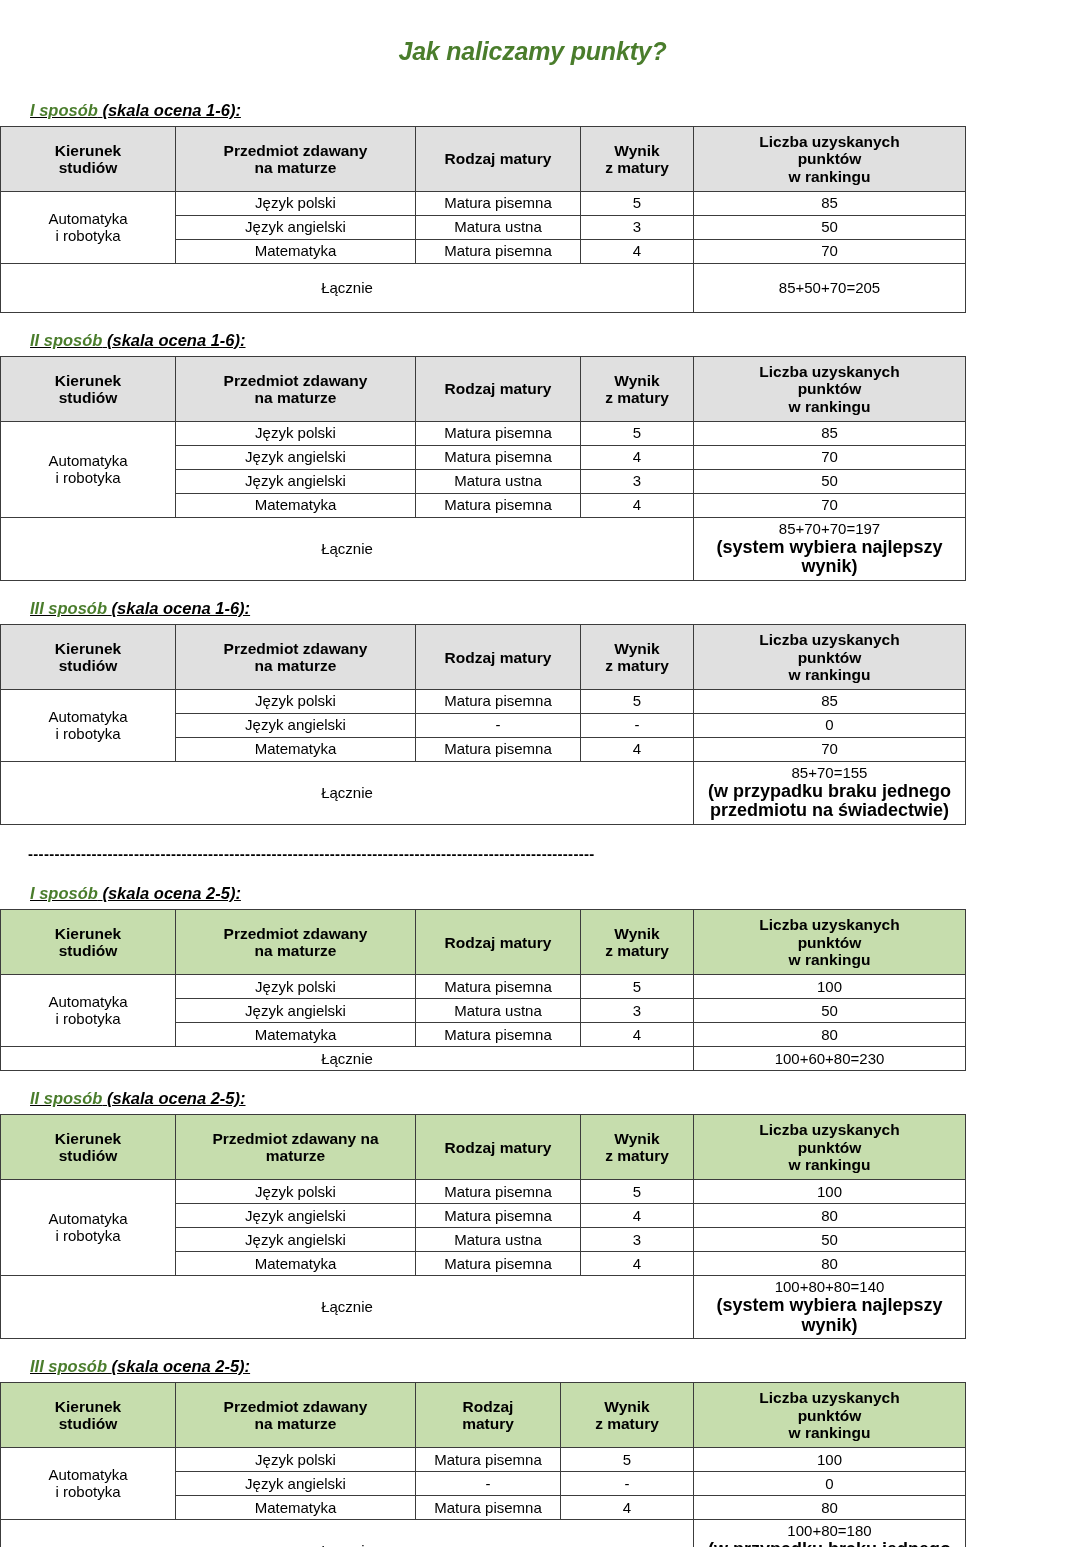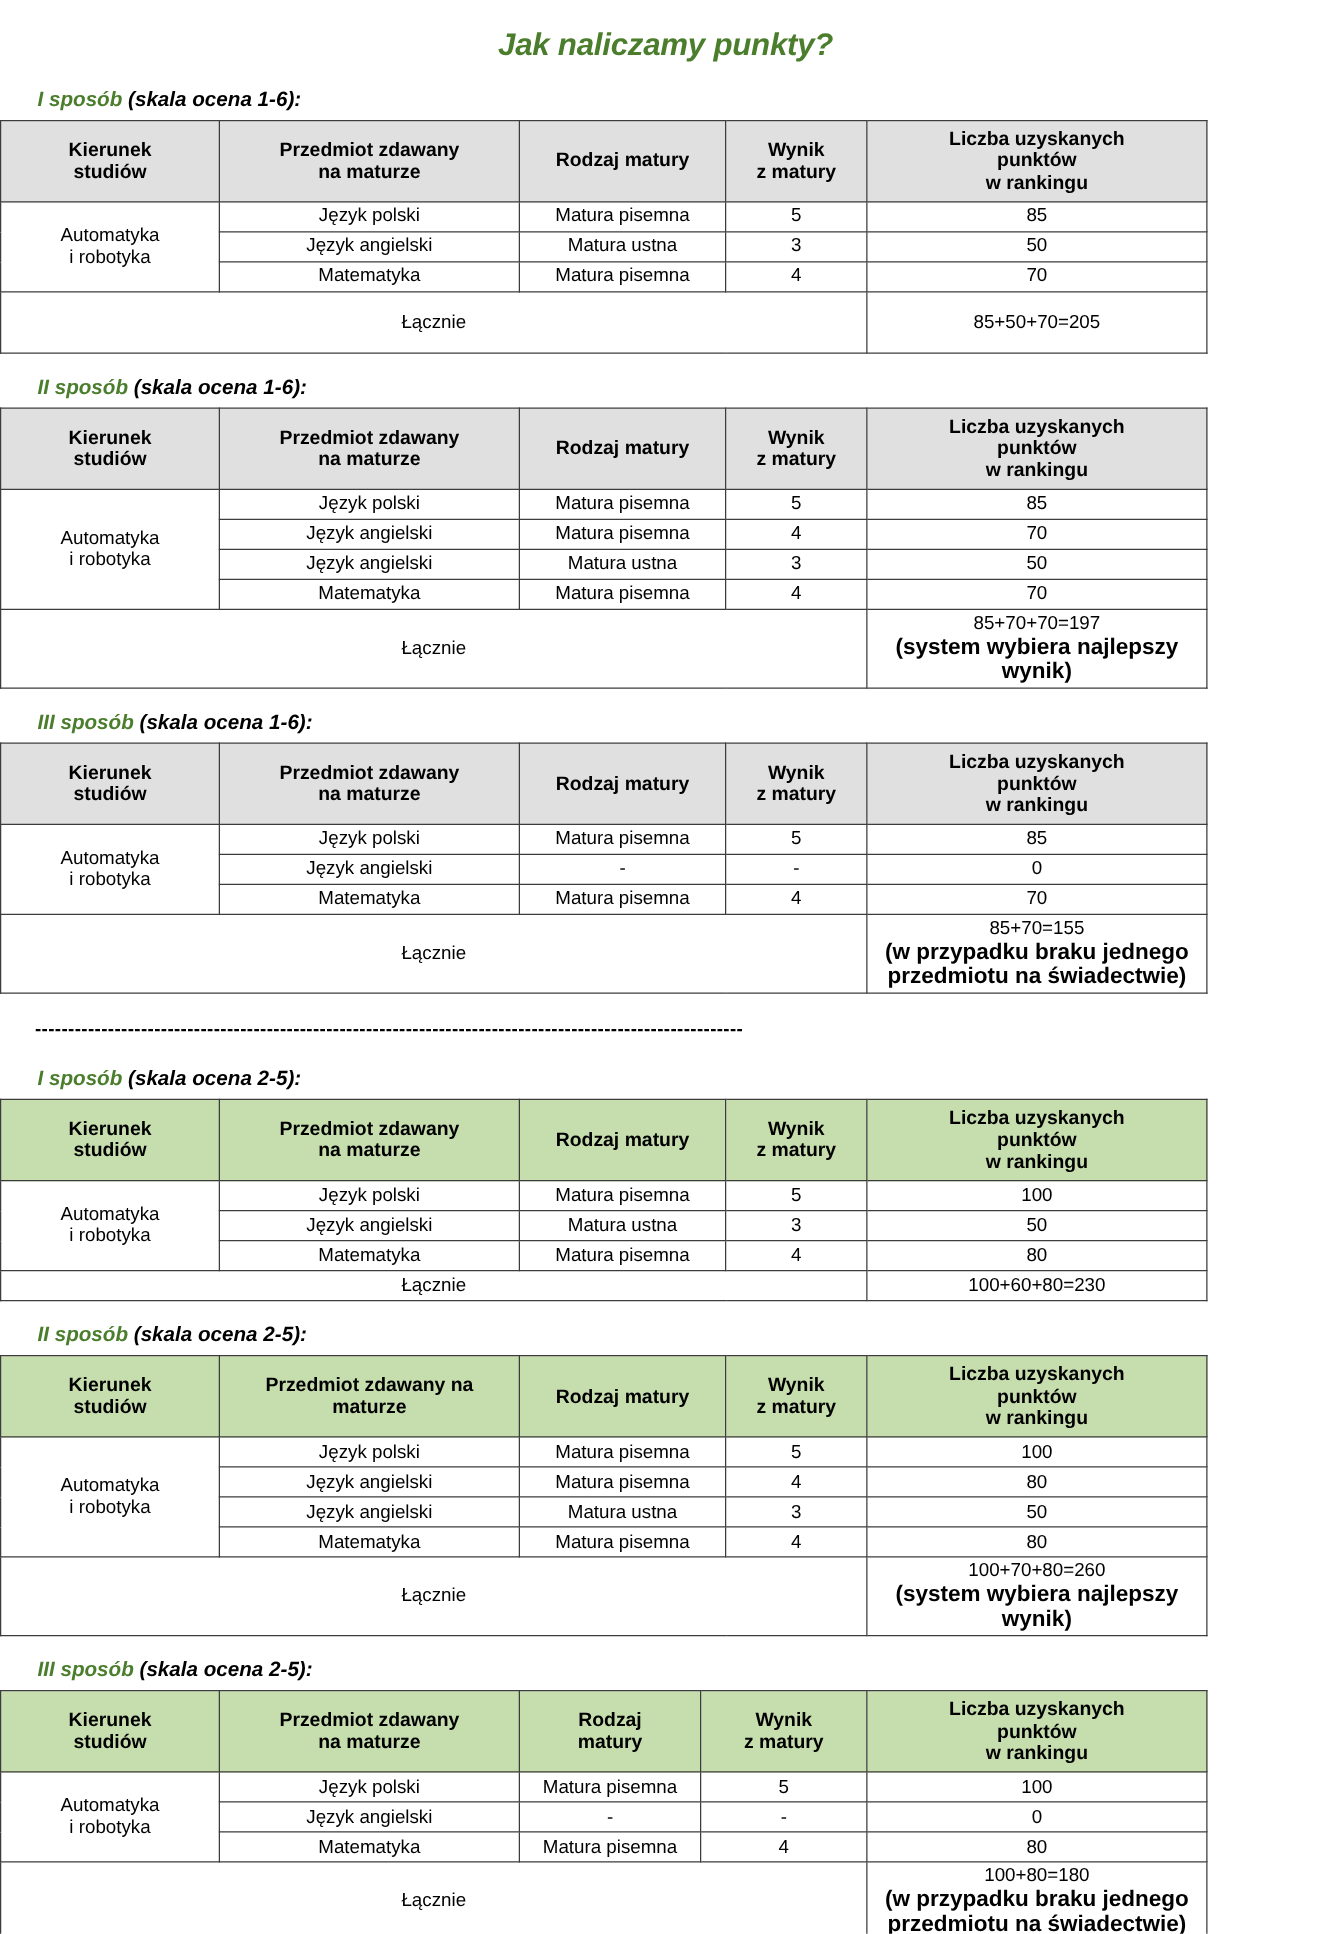--- a/index.html
+++ b/index.html
@@ -23,35 +23,36 @@
   }
 
   
   .page-title {
     text-align: center;
     color: #4a7d2c;
     font-weight: bold;
     font-style: italic;
     font-size: 25px;
     letter-spacing: -0.2px;
-    margin: 0;
+    margin: 15px;
     padding-top: 22px;
     padding-bottom: 2px;
   }
 
   
   .section-heading {
     margin: 0;
     padding-left: 30px;
     padding-top: 18px;
     padding-bottom: 6px;
     font-size: 16.5px;
     font-weight: bold;
     font-style: italic;
     white-space: nowrap;
+    text-decoration: underline;
   }
   .section-heading .ord {
     color: #4a7d2c;
   }
   .section-heading .scale {
     color: #000000;
   }
 
   
   .tbl-wrap {
@@ -380,21 +381,21 @@
               <td>50</td>
             </tr>
             <tr>
               <td>Matematyka</td>
               <td>Matura pisemna</td>
               <td>4</td>
               <td>80</td>
             </tr>
             <tr>
               <td class="total-label" colspan="4" style="height: 60px;">Łącznie</td>
-              <td class="total-value"><span>100+70+80=260</span><span class="note">(system wybiera najlepszy wynik)</span></td>
+              <td class="total-value"><span>100+80+80=140</span><span class="note">(system wybiera najlepszy wynik)</span></td>
             </tr>
           </tbody>
         </table>
       </div>
       <div class="section-heading"><span class="ord">III sposób</span> <span class="scale">(skala ocena 2-5):</span></div>
       <div class="tbl-wrap">
         <table class="pts green">
           <colgroup>
             <col class="v1">
             <col class="v2">

